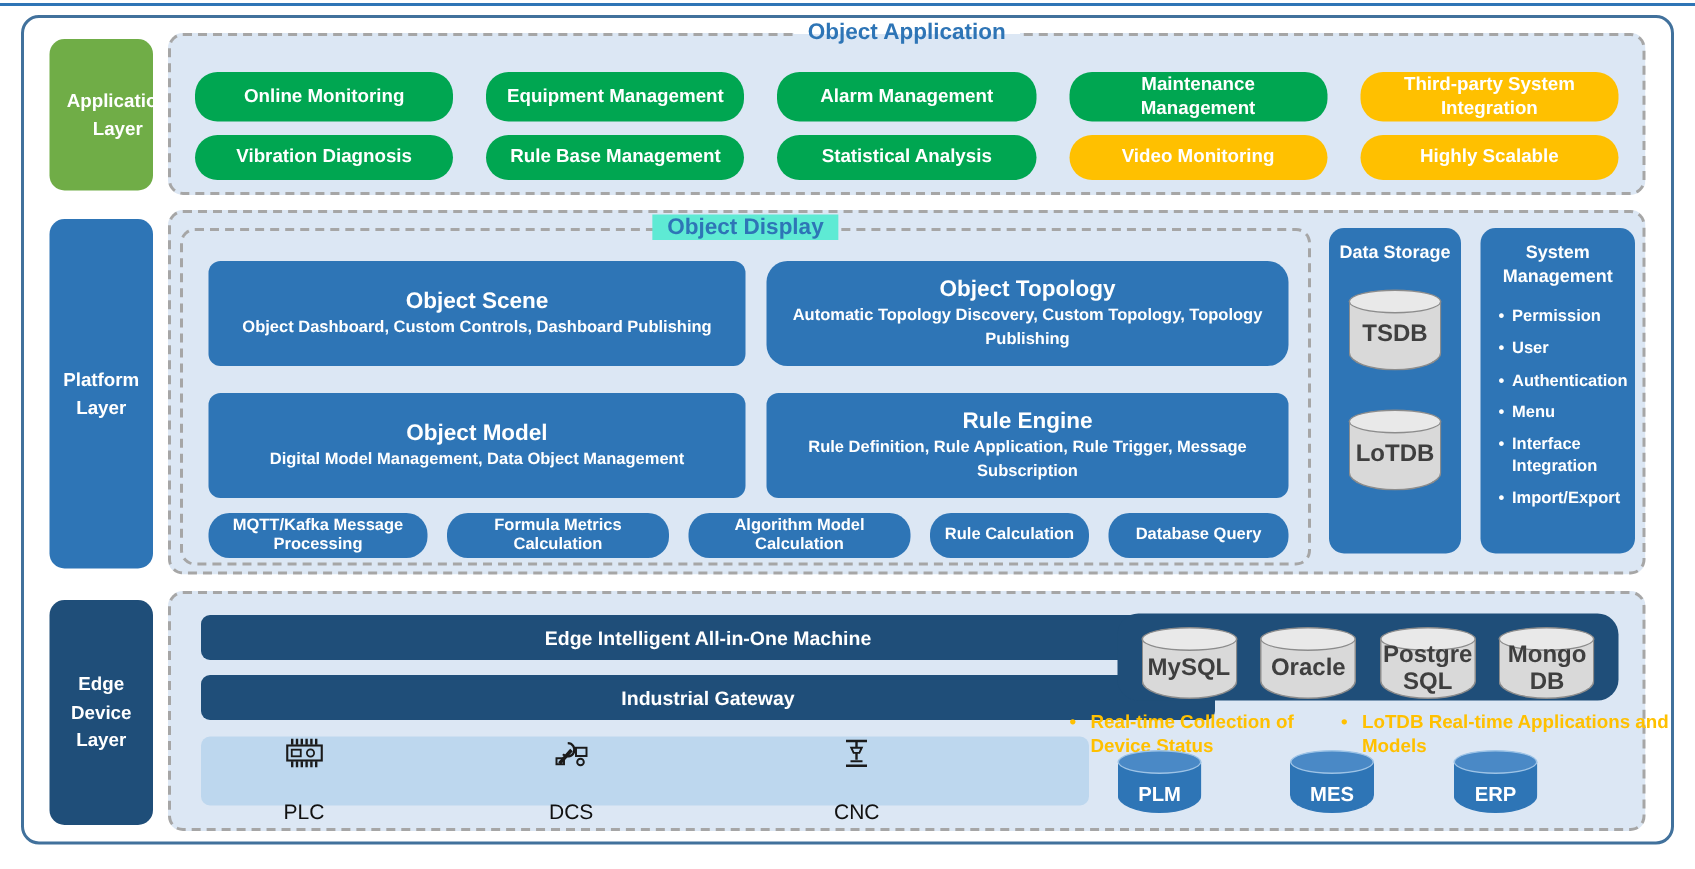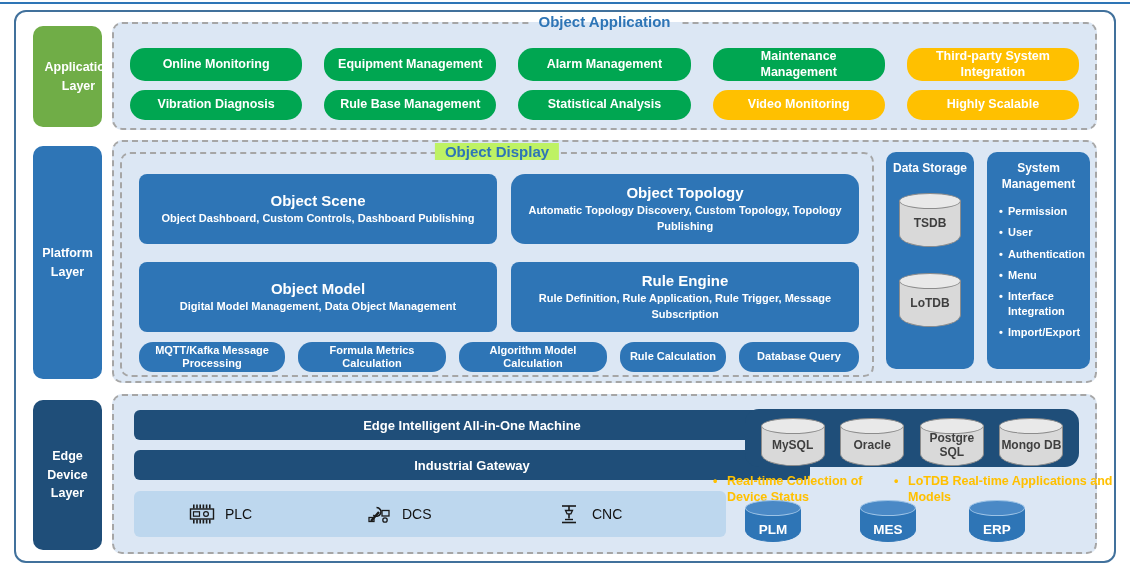--- a/index.html
+++ b/index.html
@@ -20,21 +20,21 @@
   
   .container{position:absolute;left:112px;width:985px;background:#DCE7F4;
       border:2px dashed #A6A6A6;border-radius:10px;box-sizing:border-box;}
   #app-container{top:22px;height:108px;}
   #platform-container{top:140px;height:243px;}
   #edge-container{top:394px;height:160px;}
 
   .panel-title{position:absolute;top:-11px;left:50%;transform:translateX(-50%);
       font-size:15px;font-weight:bold;color:#2E75B6;padding:0 10px;white-space:nowrap;
       background:linear-gradient(#ffffff 55%,#DCE7F4 45%);}
-  .panel-title.inner{background:#bef264;}
+  .panel-title.inner{background:#5eead4;}
 
   
   .btn-row{position:absolute;left:16px;right:16px;display:flex;gap:22px;}
   #app-row1{top:24px;height:33px;}
   #app-row2{top:66px;height:30px;}
   .pill{flex:1;border-radius:15px;color:#fff;font-weight:bold;font-size:12.5px;
       display:flex;align-items:center;justify-content:center;text-align:center;
       line-height:1.25;padding:2px 10px;box-sizing:border-box;}
   .green{background:#00A651;}
   .yellow{background:#FFC000;}
@@ -69,36 +69,36 @@
   
   .cylinder{position:relative;}
   .cylinder .c-top{position:absolute;left:0;right:0;top:0;height:16px;border-radius:50%;
       box-sizing:border-box;z-index:2;}
   .cylinder .c-body{position:absolute;left:0;right:0;top:8px;bottom:0;
       border-radius:0 0 50% 50% / 0 0 12px 12px;box-sizing:border-box;z-index:1;}
   .cylinder .c-lbl{position:absolute;left:0;right:0;top:8px;bottom:0;z-index:3;
       display:flex;align-items:center;justify-content:center;text-align:center;}
   .cyl-gray .c-top{background:#E9E9E9;border:1px solid #8C8C8C;}
   .cyl-gray .c-body{background:#D9D9D9;border:1px solid #8C8C8C;border-top:none;}
-  .cyl-gray .c-lbl{font-size:12px;font-weight:bold;color:#3F3F3F;line-height:1.15;}
+  .cyl-gray .c-lbl{font-size:16px;font-weight:bold;color:#3F3F3F;line-height:1.15;}
   .ds-cyl{width:62px;height:54px;}
   .db-cyl{width:64px;height:48px;}
   .cyl-blue .c-top{background:#4A89C6;border:1px solid #9DC3E6;}
   .cyl-blue .c-body{background:#2E75B6;border:1px solid #2E75B6;border-top:none;}
   .cyl-blue .c-lbl{font-size:13.5px;font-weight:bold;color:#fff;padding-top:8px;}
   .sys-cyl{position:absolute;top:104px;width:56px;height:42px;}
 
   
   .edge-bar{position:absolute;left:20px;width:676px;height:30px;background:#1F4E79;border-radius:6px;
       color:#fff;font-weight:bold;font-size:13px;display:flex;align-items:center;justify-content:center;}
   #bar1{top:14px;}
   #bar2{top:54px;text-align:center;}
   .device-bar{position:absolute;left:20px;top:95px;width:592px;height:46px;background:#BDD7EE;border-radius:6px;}
-  .device{position:absolute;top:0;height:100%;display:flex;align-items:center;gap:10px;
-      font-size:14px;color:#111;}
+  .device{position:absolute;top:0;height:100%;display:flex;align-items:center;gap:20px;
+      font-size:14px;color:#111;flex-direction:column;}
   #dev-plc{left:55px;}
   #dev-dcs{left:232px;}
   #dev-cnc{left:422px;}
   .dev-icon svg{display:block;}
   .db-box{position:absolute;left:631px;top:13px;width:334px;height:58px;background:#1F4E79;
       border-radius:14px;display:flex;justify-content:space-evenly;align-items:flex-start;
       padding-top:9px;box-sizing:border-box;}
   .note{position:absolute;top:78px;color:#FFC000;font-weight:bold;font-size:12.5px;line-height:1.25;
       padding-left:16px;}
   .note::before{content:"\2022";position:absolute;left:2px;}

